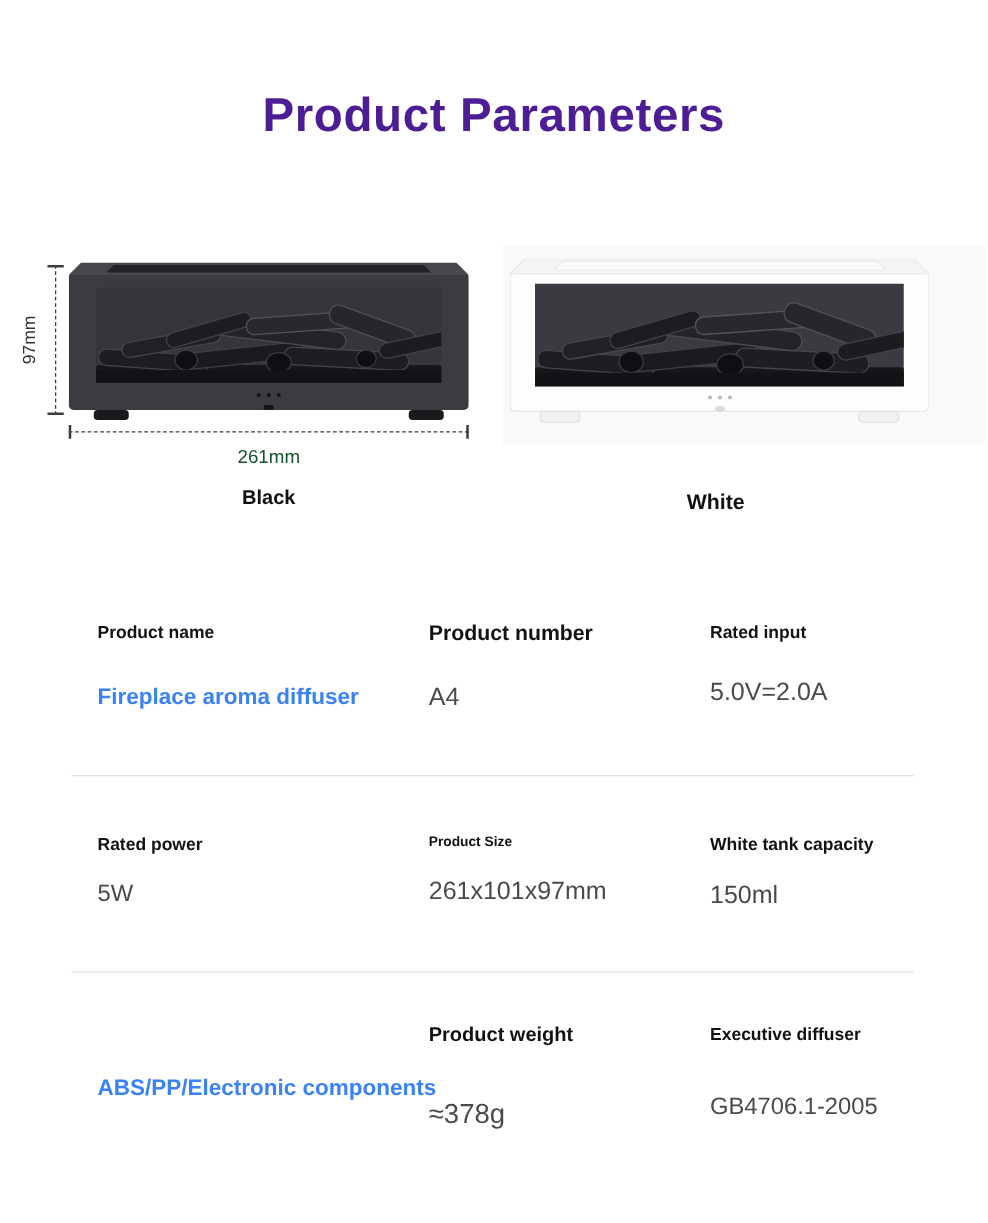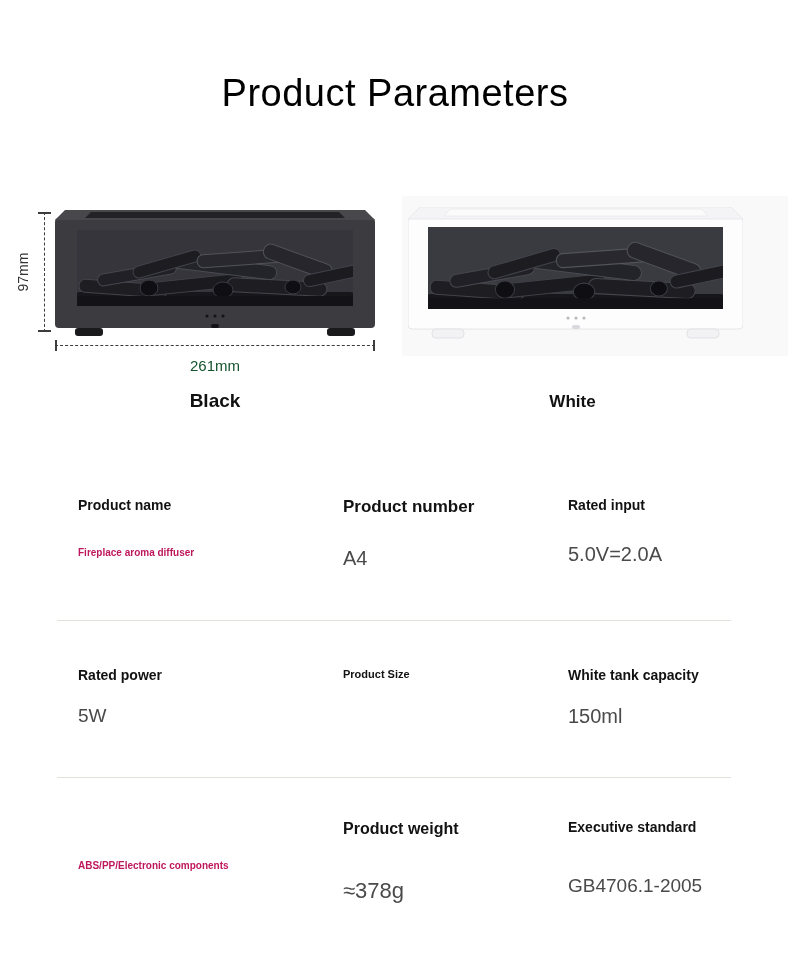--- a/index.html
+++ b/index.html
@@ -2,21 +2,21 @@
 <html><head>
 <meta charset="utf-8">
 <style>
   * { margin:0; padding:0; box-sizing:border-box; }
   html,body { background:#ffffff; }
   body { font-family:"Liberation Sans", sans-serif; }
   .page { position:relative; width:790px; height:978px; margin:0 auto; background:#ffffff; overflow:hidden; }
 
   
   .page-title { position:absolute; top:72px; left:0; width:100%; text-align:center;
-    font-size:38px; font-weight:400; color:#000000; letter-spacing:0.5px; }
+    font-size:38px; font-weight:700; color:#4c1d95; letter-spacing:0.5px; }
 
   
   .backdrop-white { position:absolute; left:402px; top:196px; width:386px; height:160px; background:#f9f9fa; }
   .fireplace-black { position:absolute; left:55px; top:210px; }
   .fireplace-white { position:absolute; left:408px; top:207px; }
 
   
   .dim-v { position:absolute; left:38px; top:212px; height:120px; width:13px; }
   .dim-v .line { position:absolute; left:6px; top:0; bottom:0; border-left:1px dashed #3c3c3c; }
   .dim-v .tick { position:absolute; left:0; width:13px; border-top:2px solid #3c3c3c; }
@@ -27,32 +27,32 @@
   
   .dim-h { position:absolute; left:55px; top:340px; width:320px; height:11px; }
   .dim-h .line { position:absolute; left:0; right:0; top:5px; border-top:1px dashed #3c3c3c; }
   .dim-h .tick { position:absolute; top:0; height:11px; border-left:2px solid #3c3c3c; }
   .dim-h .tick.left { left:0; } .dim-h .tick.right { right:0; }
   .dim-h-label { position:absolute; left:55px; top:357px; width:320px; text-align:center;
     font-size:15px; color:#14532d; }
 
   
   .color-label { position:absolute; font-weight:700; color:#111111; text-align:center; }
-  .color-label.black { left:55px; top:390px; width:320px; font-size:19px; }
+  .color-label.black { left:55px; top:390px; width:320px; font-size:16px; }
   .color-label.white { left:405px; top:392px; width:335px; font-size:17px; }
 
   
   .spec-row { position:absolute; left:0; right:0; }
   .spec-row.r1 { top:498px; } .spec-row.r2 { top:668px; } .spec-row.r3 { top:820px; }
   .spec-cell { position:absolute; top:0; }
   .spec-cell.c1 { left:78px; } .spec-cell.c2 { left:343px; } .spec-cell.c3 { left:568px; }
   .spec-label { font-size:14px; font-weight:700; color:#121212; line-height:1.1; }
   .spec-label.lg { font-size:17px; } .spec-label.md { font-size:11px; } .spec-label.md2 { font-size:16px; }
   .spec-value { font-size:20px; color:#4a4a4a; line-height:1.15; }
-  .spec-value.sm-bold { font-size:10px; font-weight:700; color:#be185d; }
+  .spec-value.sm-bold { font-size:18px; font-weight:700; color:#3b82f6; }
   .spec-value.s19 { font-size:19px; } .spec-value.s22 { font-size:22px; }
   .r1 .spec-value { margin-top:30px; } .r1 .c1 .spec-value { margin-top:34px; }
   .r2 .spec-value { margin-top:22px; }
   .r3 .spec-value { margin-top:40px; }
   .divider { position:absolute; left:57px; width:674px; height:1px; background:#e4e1dd; }
   .divider.d1 { top:620px; } .divider.d2 { top:777px; }
 </style>
 </head>
 <body>
 
@@ -155,36 +155,37 @@
 
   <div class="divider d1"></div>
 
   <div class="spec-row r2">
     <div class="spec-cell c1">
       <div class="spec-label">Rated power</div>
       <div class="spec-value s19">5W</div>
     </div>
     <div class="spec-cell c2">
       <div class="spec-label md">Product Size</div>
+      <div class="spec-value">261x101x97mm</div>
     </div>
     <div class="spec-cell c3">
       <div class="spec-label">White tank capacity</div>
       <div class="spec-value">150ml</div>
     </div>
   </div>
 
   <div class="divider d2"></div>
 
   <div class="spec-row r3">
     <div class="spec-cell c1">
       <div class="spec-value sm-bold">ABS/PP/Electronic components</div>
     </div>
     <div class="spec-cell c2">
       <div class="spec-label md2">Product weight</div>
       <div class="spec-value s22">≈378g</div>
     </div>
     <div class="spec-cell c3">
-      <div class="spec-label">Executive standard</div>
+      <div class="spec-label">Executive diffuser</div>
       <div class="spec-value s19">GB4706.1-2005</div>
     </div>
   </div>
 
 </div>
 
 </body></html>

